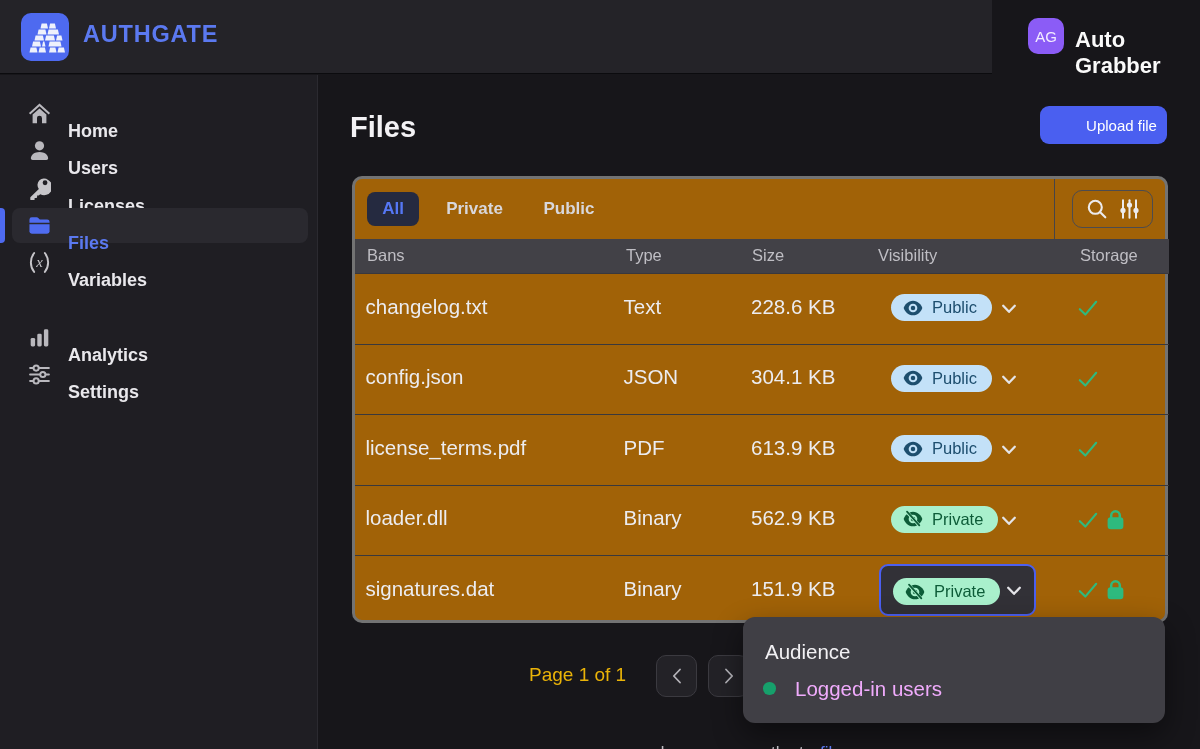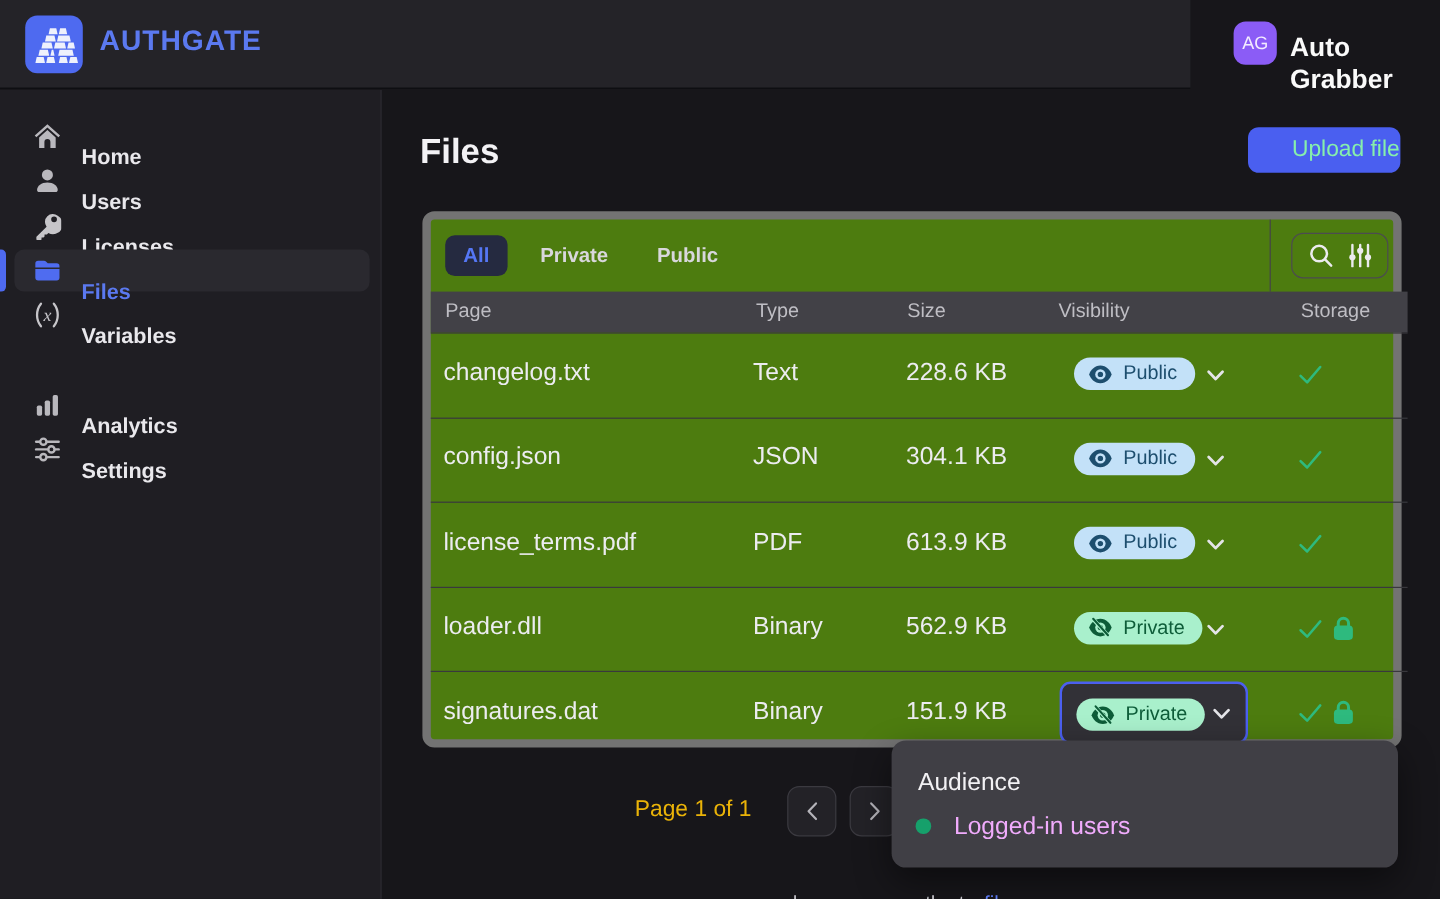--- a/index.html
+++ b/index.html
@@ -28,26 +28,26 @@
   .nav .lb { margin-left:17px; font-size:18px; font-weight:600; color:#e9e8ec;margin-top:35px; }
   .nav.sel { background:#2a292f; }
   .nav.sel .lb { color:#5b79f0; }
   #indic { position:absolute; left:0; top:133px; width:5px; height:35px;
     background:#4e6af0; border-radius:0 4px 4px 0; }
 
   
   #title { position:absolute; left:350px; top:111px; font-size:29px; font-weight:bold;
     color:#f3f2f5; }
   #upload { position:absolute; left:1040px; top:106px; width:127px; height:38px;
-    border-radius:9px; background:#4a5ff0; color:#86efac; font-size:19px;
+    border-radius:9px; background:#4a5ff0; color:#ffffff; font-size:15px;
     display:flex; align-items:center; justify-content:center;padding-left:36px; }
 
   
   #panel { position:absolute; left:352px; top:176px; width:816px; height:447px;
-    background:#4d7c0f; border:7px solid #737373; border-radius:10px; }
+    background:#a16207; border:3px solid #737373; border-radius:10px; }
   #tabrow { position:absolute; left:0; top:0; width:814px; height:60px; }
   #tabdiv { position:absolute; left:699px; top:0; width:1px; height:60px; background:#454449; }
   .tab { position:absolute; top:13px; height:34px; border-radius:8px;
     display:flex; align-items:center; justify-content:center;
     font-size:17px; font-weight:bold; color:#d8d7dc; }
   #tab-all { left:12px; width:52px; background:#252a40; color:#5577f5; }
   #tab-priv { left:78px; width:83px; }
   #tab-pub  { left:176px; width:76px; }
   #searchbox { position:absolute; left:717px; top:11px; width:81px; height:38px;
     border:1px solid #4c4b50; border-radius:10px; display:flex; align-items:center;
@@ -201,21 +201,21 @@
         <line x1="3" y1="2.2" x2="3" y2="19.8"></line>
         <line x1="9.5" y1="2.2" x2="9.5" y2="19.8"></line>
         <line x1="16" y1="2.2" x2="16" y2="19.8"></line>
         <circle cx="3" cy="12.4" r="2.6" fill="#ecebee" stroke="none"></circle>
         <circle cx="9.5" cy="7" r="2.6" fill="#ecebee" stroke="none"></circle>
         <circle cx="16" cy="12.4" r="2.6" fill="#ecebee" stroke="none"></circle>
       </svg>
     </div>
   </div>
   <div id="thead">
-    <span style="left:12px">Page</span>
+    <span style="left:12px">Bans</span>
     <span style="left:271px">Type</span>
     <span style="left:397px">Size</span>
     <span style="left:523px">Visibility</span>
     <span style="left:725px">Storage</span>
   </div>
   <div class="rows" id="rows">
     <div class="row" style="top:0px">
       <span class="cell c1">changelog.txt</span>
         <span class="cell c2">Text</span>
         <span class="cell c3">228.6 KB</span>

